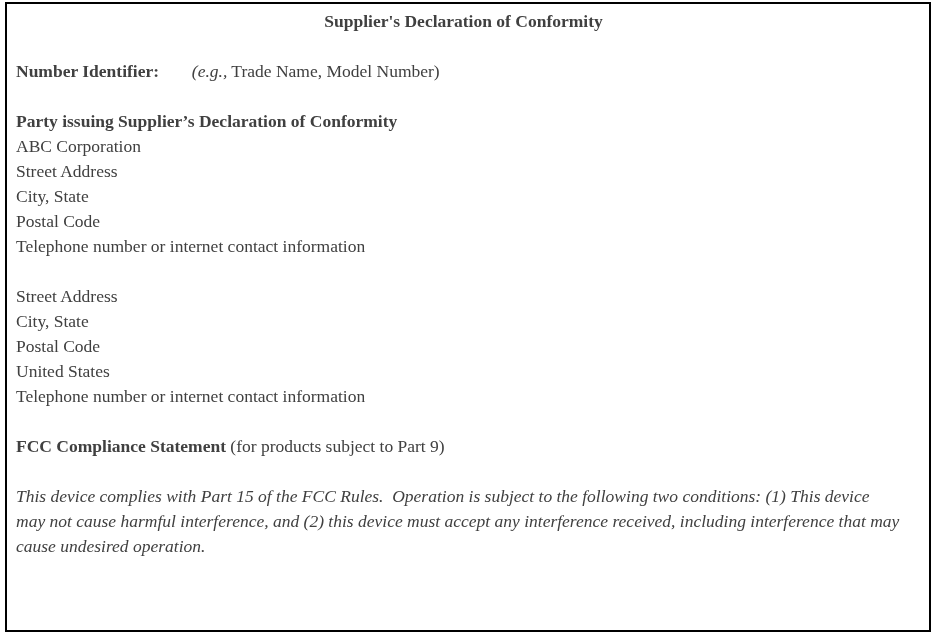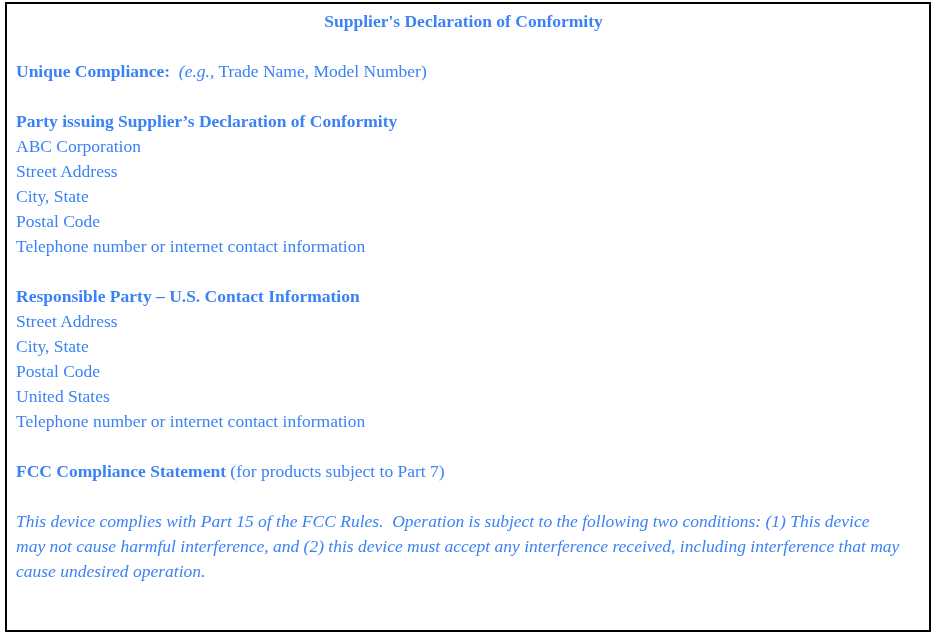--- a/index.html
+++ b/index.html
@@ -6,21 +6,21 @@
     margin: 0;
     padding: 0;
     background: #ffffff;
   }
   .page {
     position: relative;
     width: 937px;
     height: 638px;
     background: #ffffff;
     font-family: "Liberation Serif", serif;
-    color: #3b82f6;
+    color: #404040;
   }
   .doc-frame {
     position: absolute;
     left: 5px;
     top: 2px;
     width: 926px;
     height: 630px;
     box-sizing: border-box;
     border: 2px solid #000000;
     background: #ffffff;
@@ -32,59 +32,58 @@
     text-align: center;
     font-weight: bold;
   }
   .spacer {
     height: 25px;
   }
   .line {
     white-space: pre-wrap;
   }
   .bold { font-weight: bold; }
-  .italic { font-style: italic; }
+  .italic { font-style: italic; margin-left: 24px; }
   .para {
     white-space: pre-wrap;
     max-width: 886px;
     font-style: italic;
   }
 </style>
 </head>
 <body>
 
 <div class="page">
   <div class="doc-frame">
 
     <div class="doc-title">Supplier's Declaration of Conformity</div>
 
     <div class="spacer"></div>
 
-    <div class="line"><span class="bold">Unique Compliance:</span><span>  </span><span class="italic">(e.g.,</span><span> Trade Name, Model Number)</span></div>
+    <div class="line"><span class="bold">Number Identifier:</span><span>  </span><span class="italic">(e.g.,</span><span> Trade Name, Model Number)</span></div>
 
     <div class="spacer"></div>
 
     <div class="line bold">Party issuing Supplier’s Declaration of Conformity</div>
     <div class="line">ABC Corporation</div>
     <div class="line">Street Address</div>
     <div class="line">City, State</div>
     <div class="line">Postal Code</div>
     <div class="line">Telephone number or internet contact information</div>
 
     <div class="spacer"></div>
 
-    <div class="line bold">Responsible Party – U.S. Contact Information</div>
     <div class="line">Street Address</div>
     <div class="line">City, State</div>
     <div class="line">Postal Code</div>
     <div class="line">United States</div>
     <div class="line">Telephone number or internet contact information</div>
 
     <div class="spacer"></div>
 
-    <div class="line"><span class="bold">FCC Compliance Statement</span><span> (for products subject to Part 7)</span></div>
+    <div class="line"><span class="bold">FCC Compliance Statement</span><span> (for products subject to Part 9)</span></div>
 
     <div class="spacer"></div>
 
     <div class="para">This device complies with Part 15 of the FCC Rules.  Operation is subject to the following two conditions: (1) This device may not cause harmful interference, and (2) this device must accept any interference received, including interference that may cause undesired operation.</div>
 
   </div>
 </div>
 
 </body></html>

